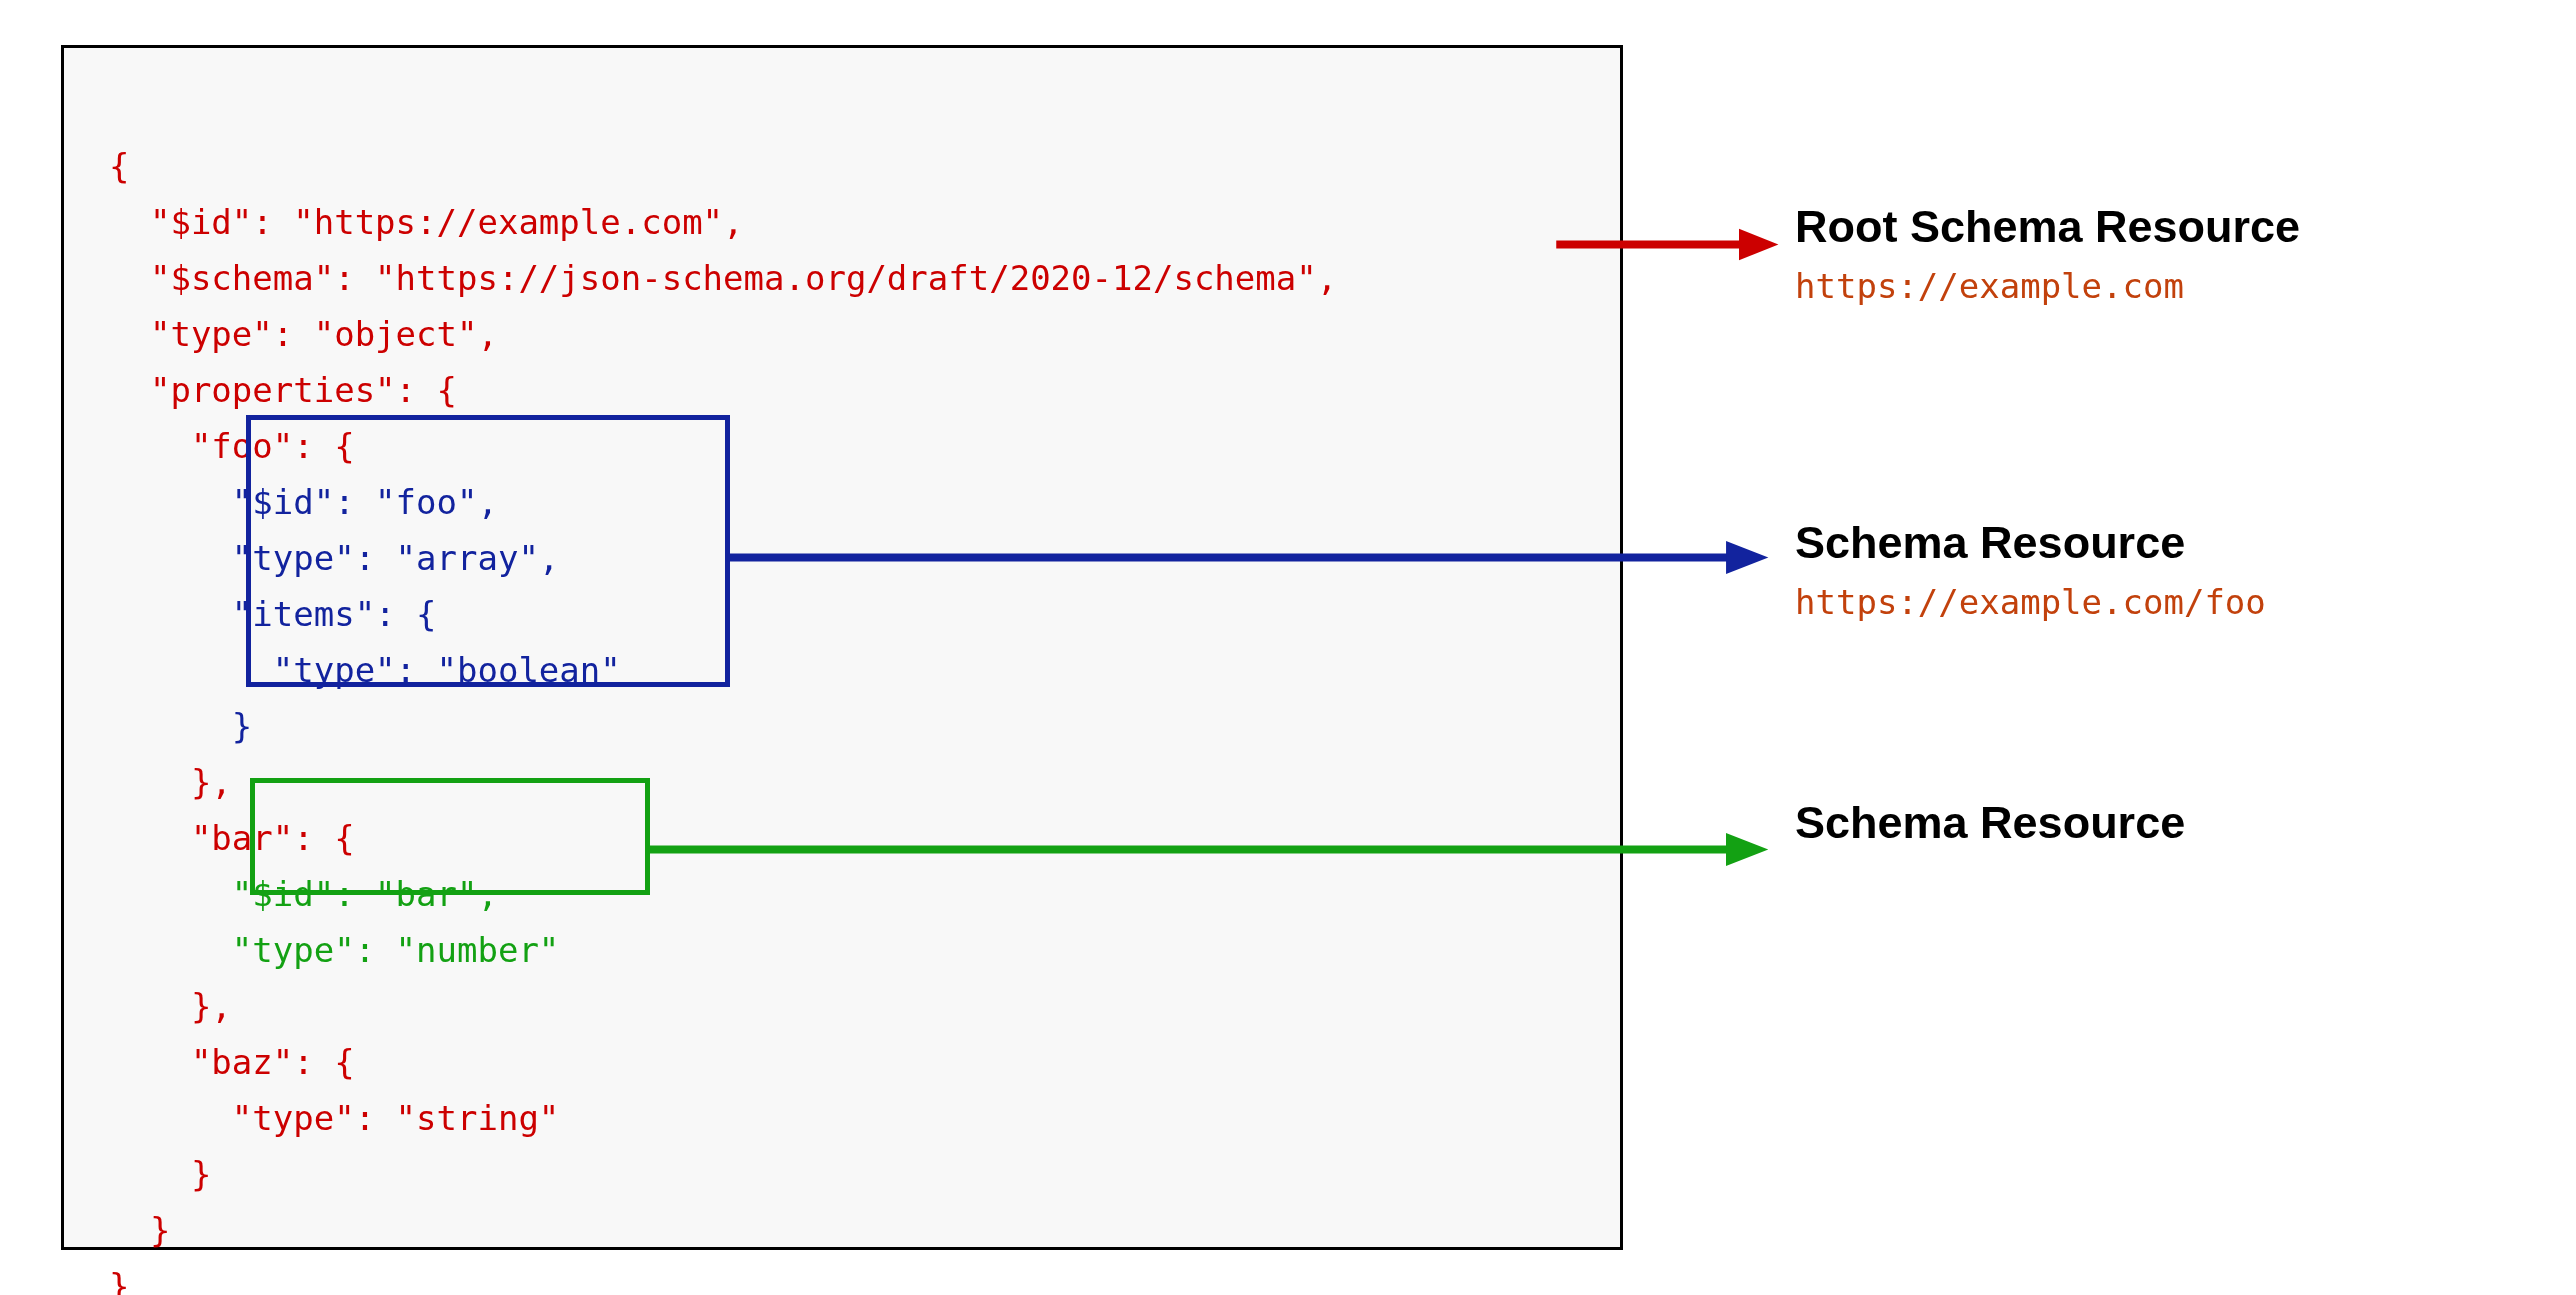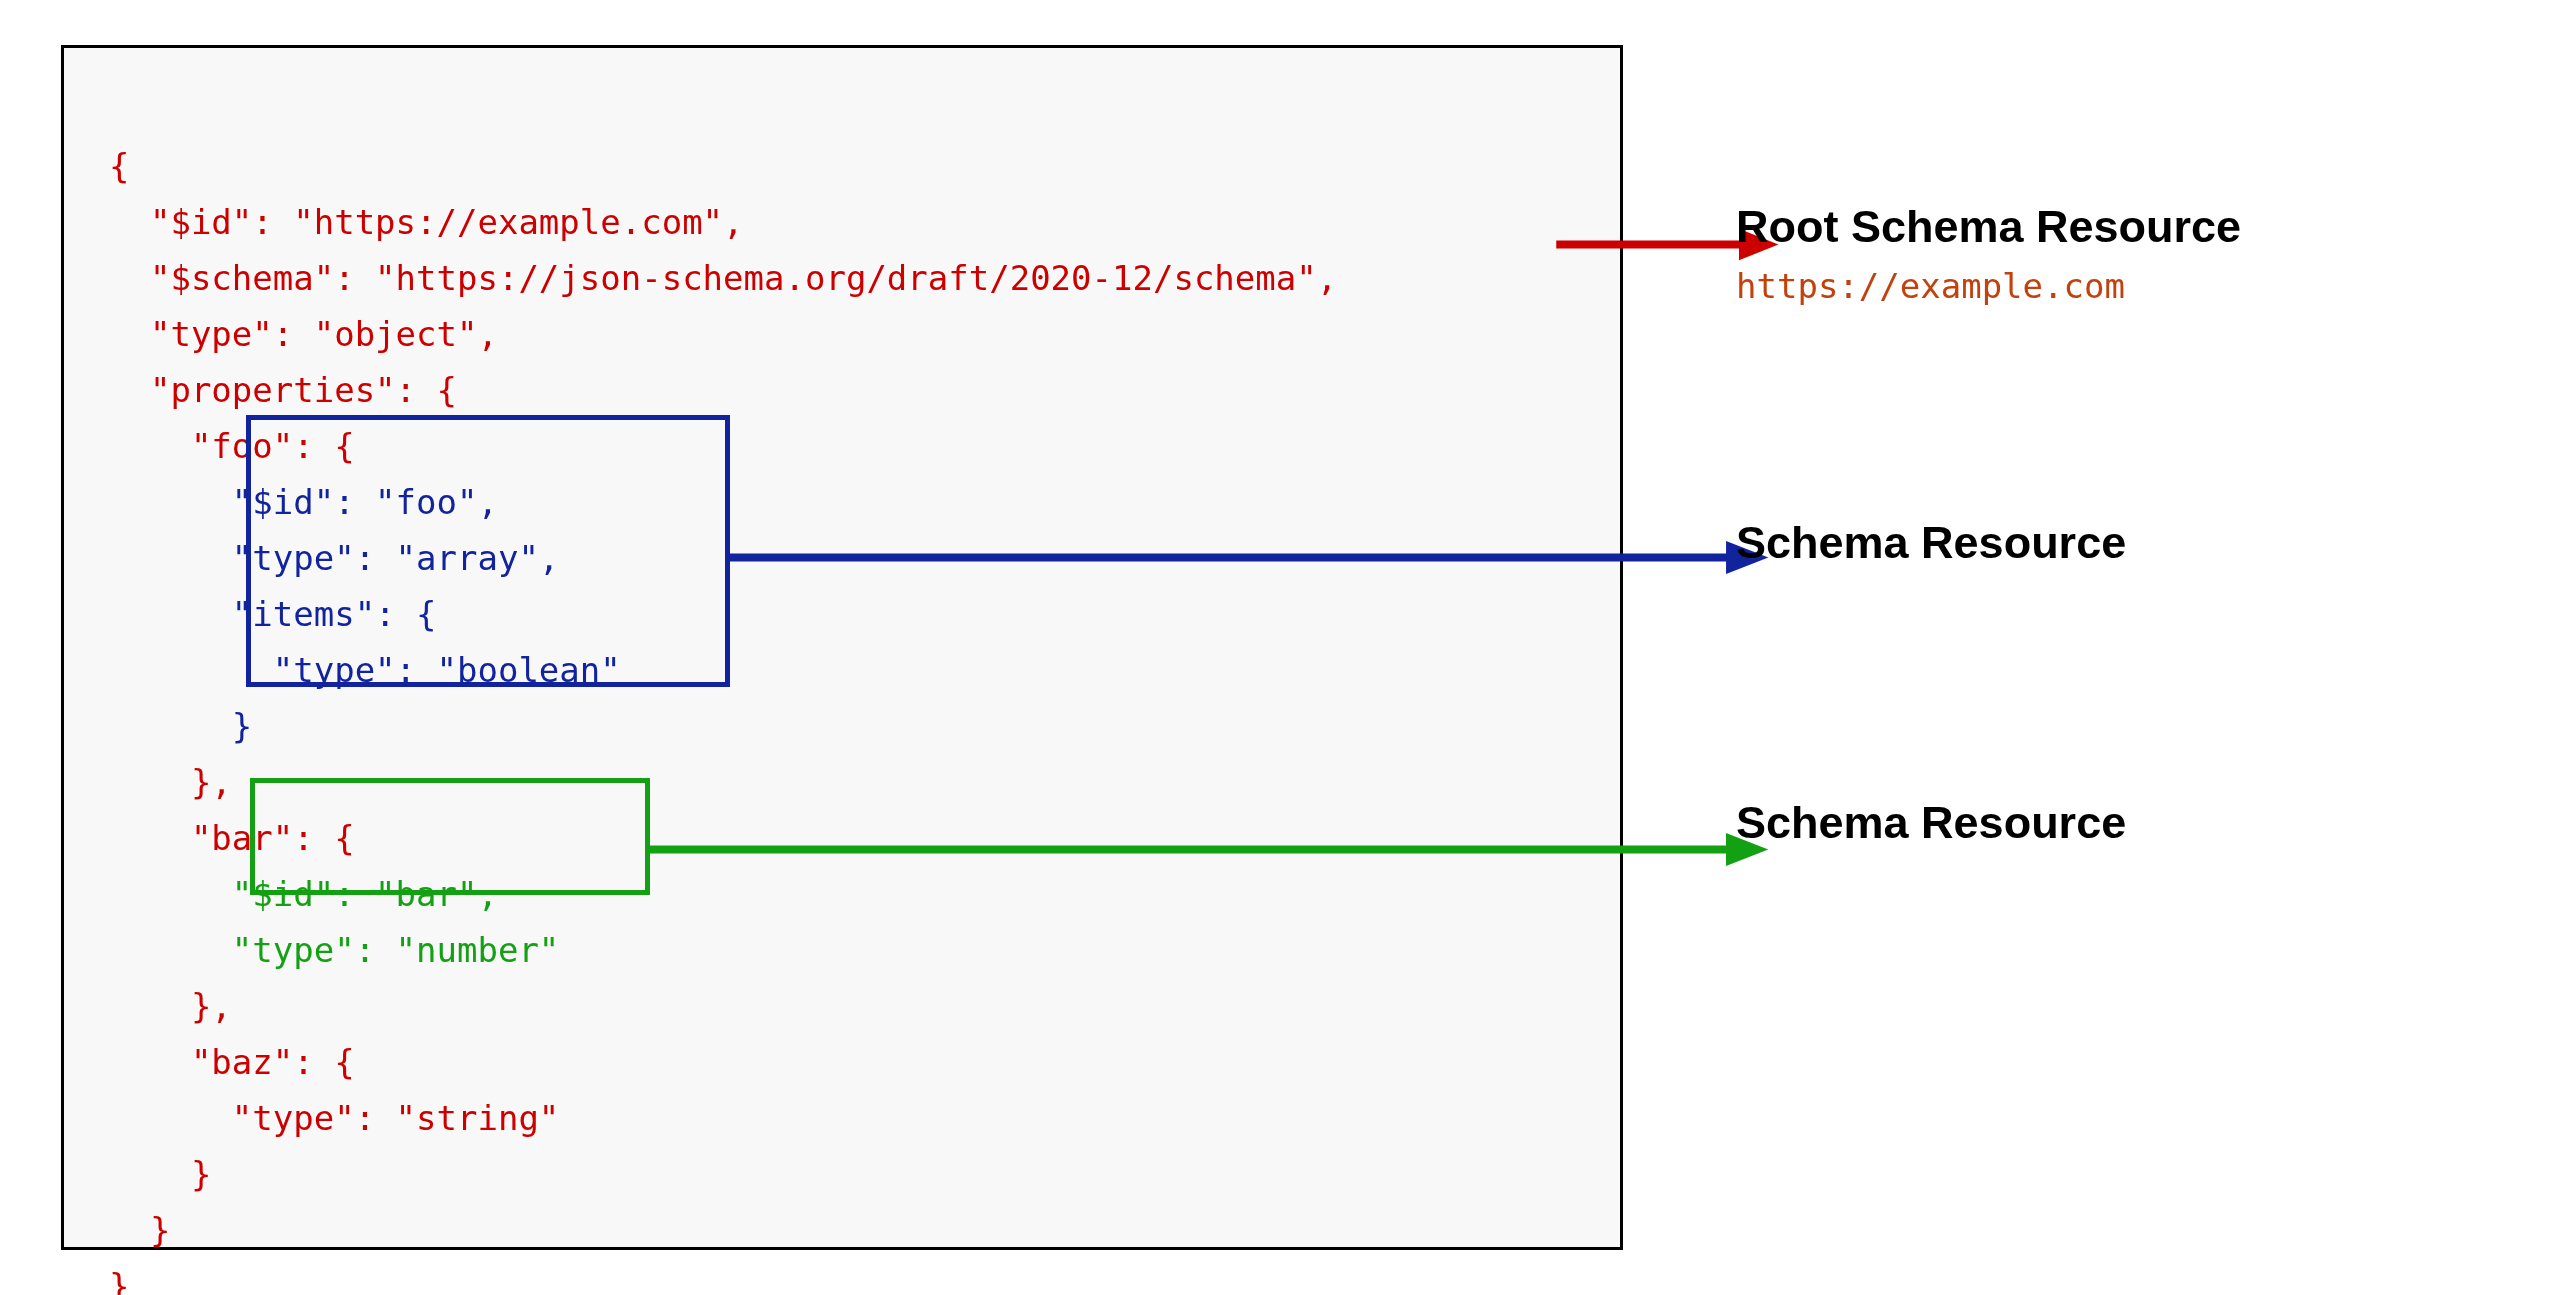--- a/index.html
+++ b/index.html
@@ -70,21 +70,21 @@
 
   
   .arrow-svg {
     position: absolute;
     overflow: visible;
   }
 
   
   .label-group {
     position: absolute;
-    left: 1736px;
+    left: 1795px;
   }
   .label-title {
     font-family: "Liberation Sans", sans-serif;
     font-weight: bold;
     font-size: 45px;
     color: #000000;
     white-space: nowrap;
     line-height: 1.05;
   }
   .label-url {
@@ -146,18 +146,19 @@
   <polygon points="1503,7 1562,30 1503,53" fill="#13a113"></polygon>
 </svg>
 
 <div class="label-group" id="label-root">
   <div class="label-title">Root Schema Resource</div>
   <div class="label-url">https://example.com</div>
 </div>
 
 <div class="label-group" id="label-foo">
   <div class="label-title">Schema Resource</div>
+  <div class="label-url">https://example.com/foo</div>
 </div>
 
 <div class="label-group" id="label-bar">
   <div class="label-title">Schema Resource</div>
 </div>
 
 
 </body></html>

